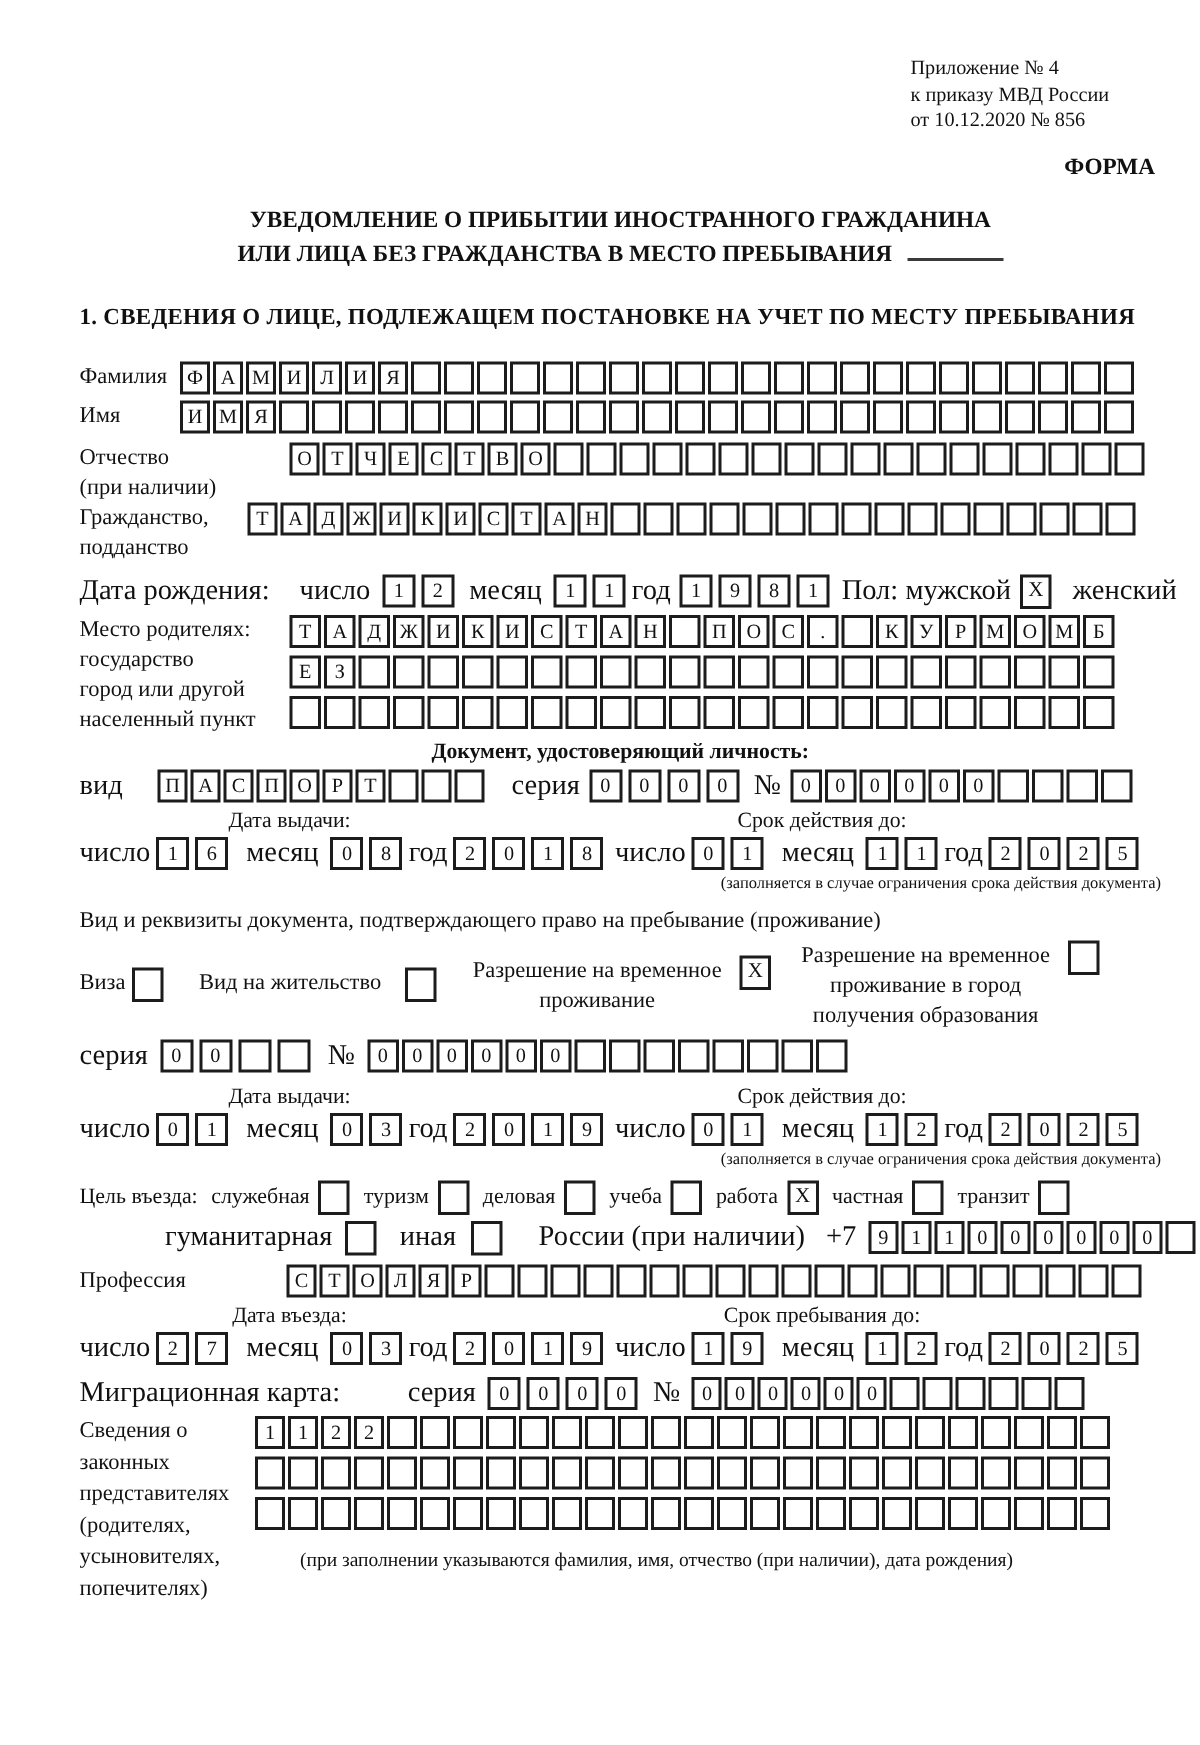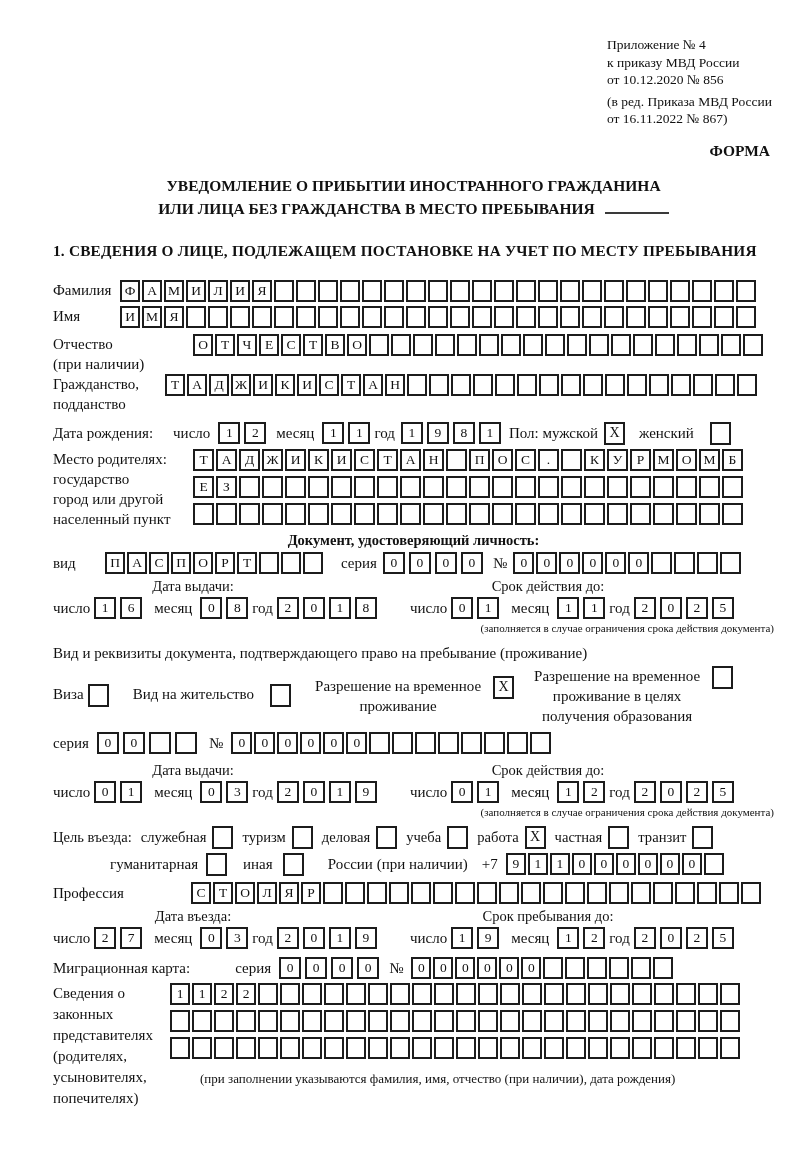--- a/index.html
+++ b/index.html
@@ -13,21 +13,21 @@
   .forma{margin-top:14px;text-align:right;padding-right:4px;font-weight:bold;font-size:15.5px;}
 
   
   .title{margin-top:14px;text-align:center;font-weight:bold;font-size:15.5px;line-height:23px;}
   .title-underline{display:inline-block;width:64px;height:2px;background:#3a3a3a;margin-left:10px;}
   .h1{margin-top:22px;font-weight:bold;font-size:15.3px;letter-spacing:.2px;}
 
   
   .row{display:flex;align-items:flex-start;}
   .rlabel{font-size:15px;line-height:20px;flex-shrink:0;}
-  .flabel{font-size:15px;line-height:22px;flex-shrink:0;white-space:nowrap;}
+  .flabel{font-size:19px;line-height:22px;flex-shrink:0;white-space:nowrap;}
   .cells{display:inline-flex;flex-shrink:0;}
   .cell{box-sizing:border-box;width:20px;height:22px;border:2px solid #1c1c1c;margin-right:2px;
         display:inline-flex;align-items:center;justify-content:center;font-size:13.5px;flex-shrink:0;}
   .cells-w .cell{width:21px;}
   .cells-g .cell{margin-right:4px;width:22px;}
   .cells-d .cell{margin-right:4px;width:22px;}
   .cb{box-sizing:border-box;width:21px;height:23px;border:2px solid #1c1c1c;display:inline-flex;
       align-items:center;justify-content:center;font-size:14px;flex-shrink:0;}
 
   .ml4{margin-left:4px}.ml6{margin-left:6px}.ml8{margin-left:8px}.ml10{margin-left:10px}
@@ -71,24 +71,20 @@
 </style>
 </head>
 <body>
 
 <div class="page">
 
   <div class="hdr">
     <div>Приложение № 4</div>
     <div>к приказу МВД России</div>
     <div>от 10.12.2020 № 856</div>
-  </div>
-  <div class="hdr-amend">
-    <div>(в ред. Приказа МВД России</div>
-    <div>от 16.11.2022 № 867)</div>
   </div>
   <div class="forma">ФОРМА</div>
 
   <div class="title">
     <div>УВЕДОМЛЕНИЕ О ПРИБЫТИИ ИНОСТРАННОГО ГРАЖДАНИНА</div>
     <div>
       <span>ИЛИ ЛИЦА БЕЗ ГРАЖДАНСТВА В МЕСТО ПРЕБЫВАНИЯ</span><span class="title-underline"></span>
     </div>
   </div>
 
@@ -451,21 +447,21 @@
     <div class="pitem ml24">
       <span class="plabel">
         <div>Разрешение на временное</div>
         <div>проживание</div>
       </span>
       <span class="cb ml12">X</span>
     </div>
     <div class="pitem ml20">
       <span class="plabel">
         <div>Разрешение на временное</div>
-        <div>проживание в целях</div>
+        <div>проживание в город</div>
         <div>получения образования</div>
       </span>
       <span class="cb ml12"></span>
     </div>
   </div>
 
   <div class="row" style="margin-top:6px;align-items:center">
     <span class="flabel">серия</span>
     <span class="cells cells-g ml8">
         <span class="cell">0</span>

